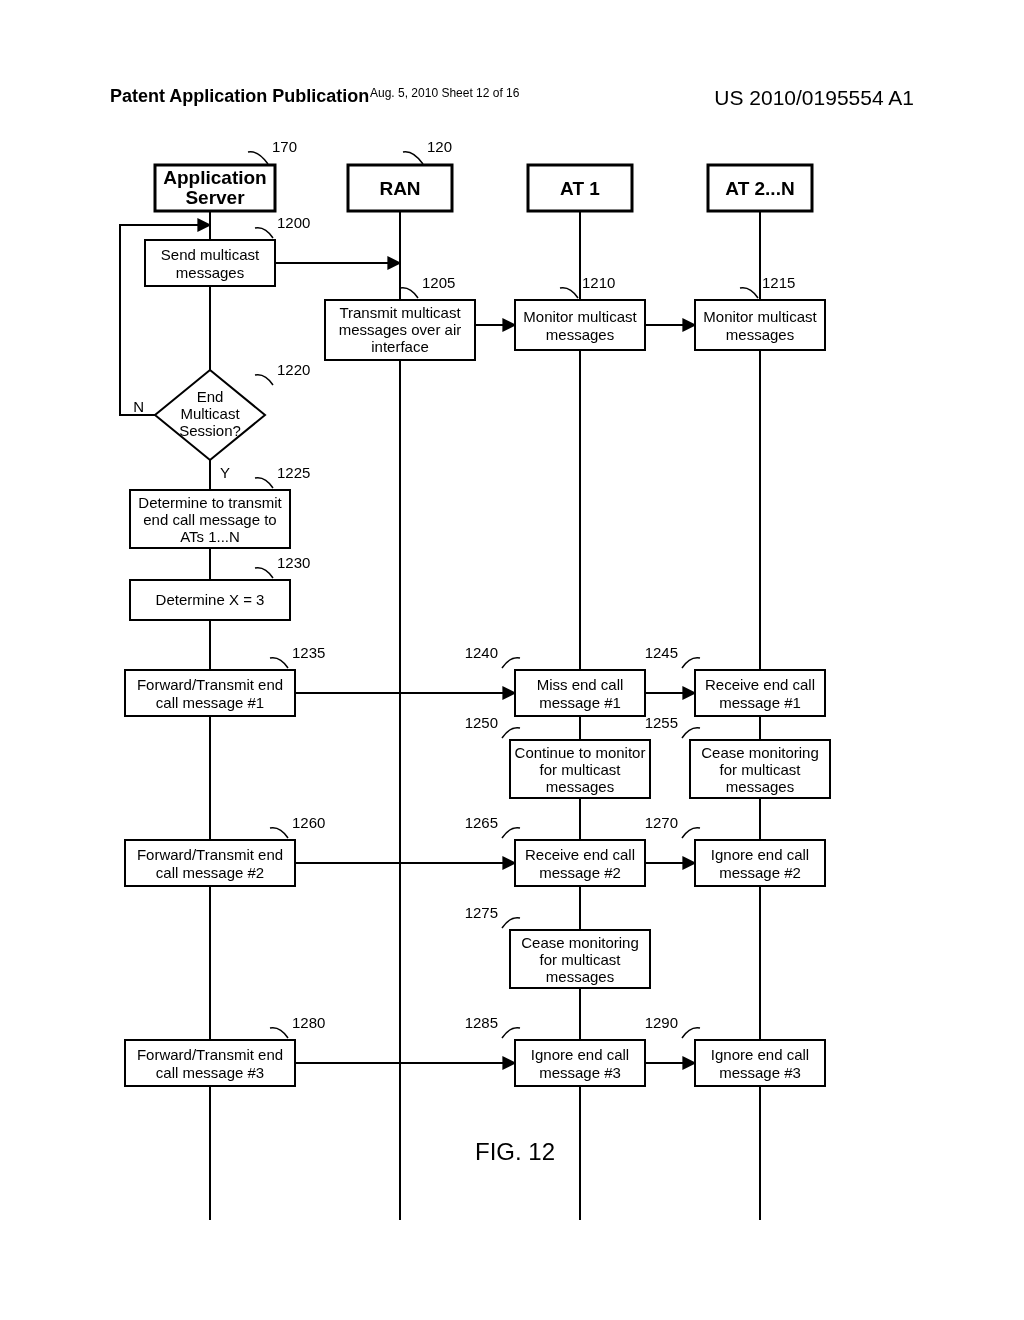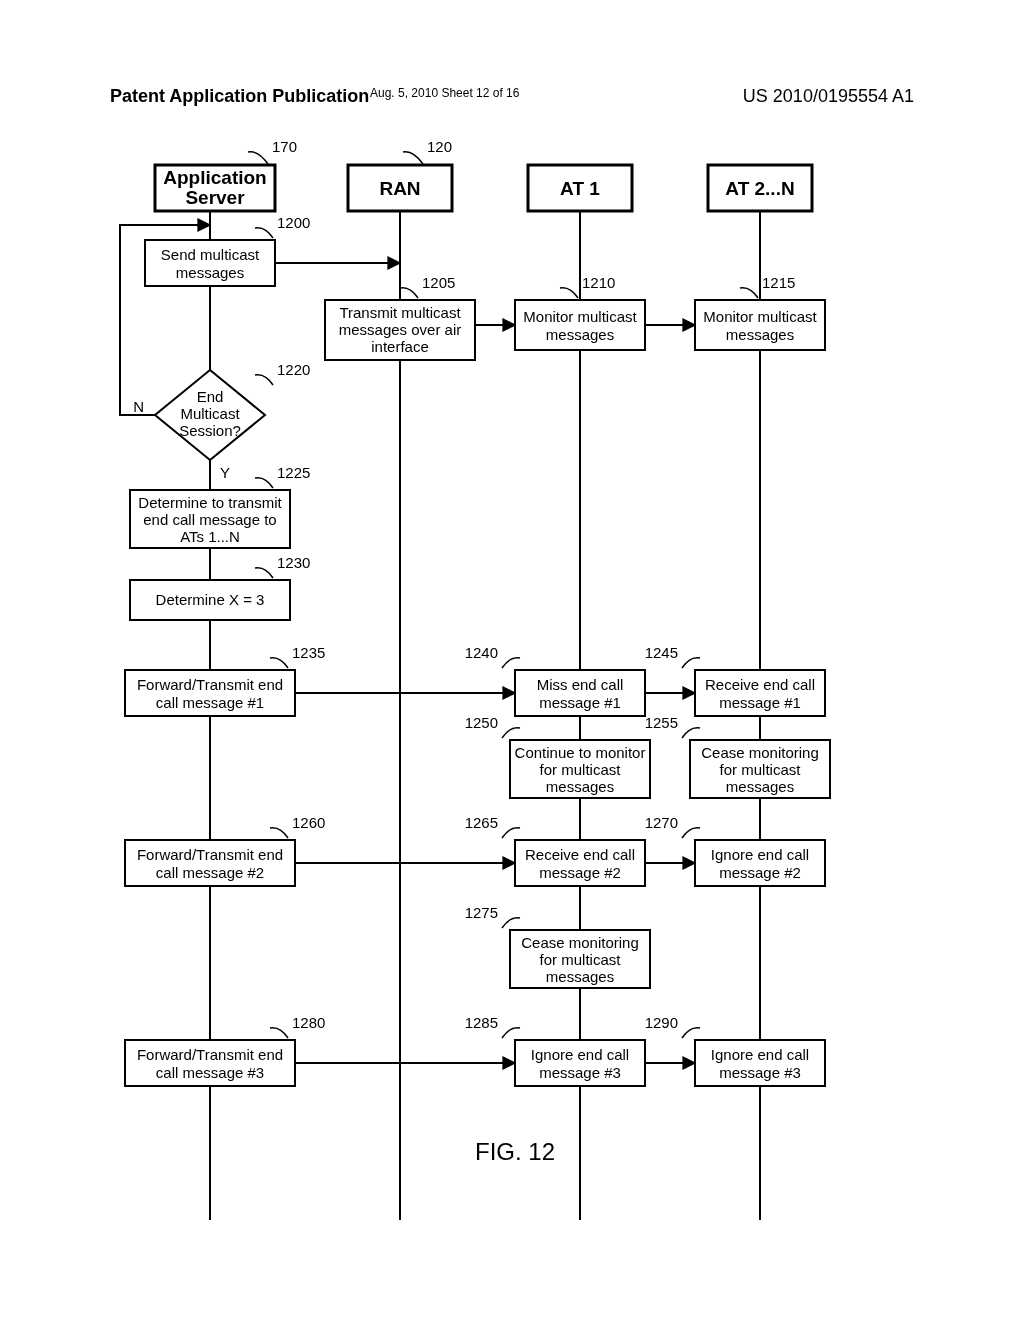--- a/index.html
+++ b/index.html
@@ -27,21 +27,21 @@
   .header-center {
     position: absolute;
     top: 86px;
     left: 370px;
     font-size: 12px;
   }
   .header-right {
     position: absolute;
     top: 86px;
     right: 110px;
-    font-size: 18px;
+    font-size: 21px;
   }
   .svg-wrap {
     position: absolute;
     top: 140px;
     left: 100px;
     width: 830px;
     height: 1100px;
   }
   .box {
     stroke: #000;

